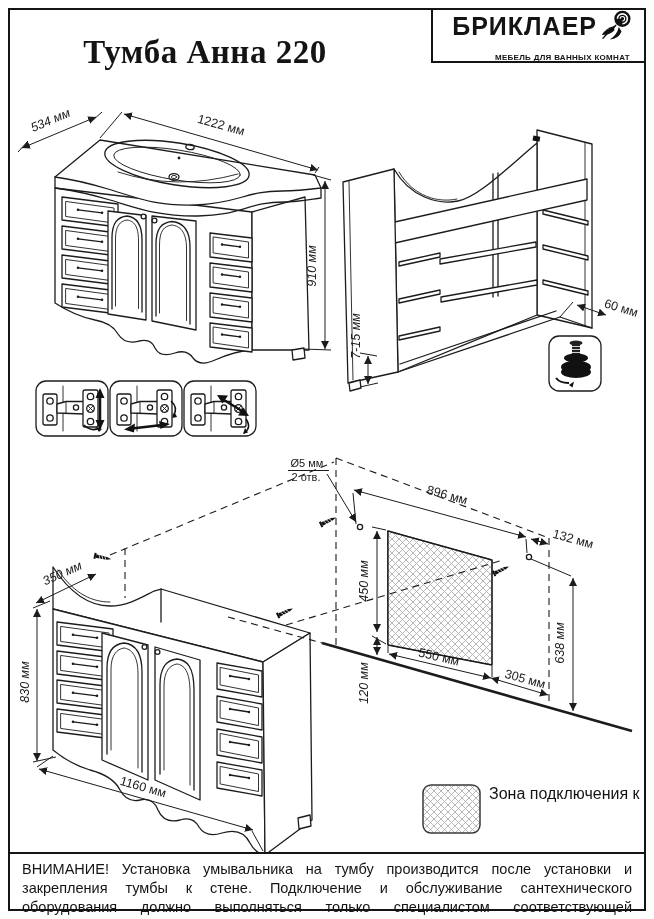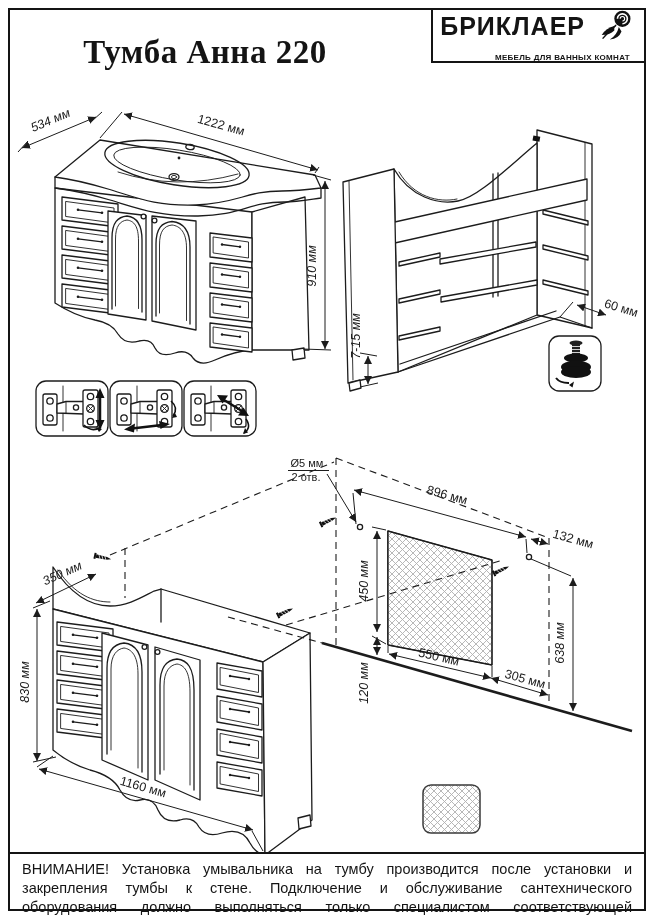--- a/index.html
+++ b/index.html
@@ -4,21 +4,21 @@
 <style>
   html,body{margin:0;padding:0;background:#e8e8e8;}
   .page{position:relative;width:654px;height:919px;background:#ffffff;overflow:hidden;
         font-family:"Liberation Sans",sans-serif;color:#141414;}
   .page-frame{position:absolute;left:8px;top:8px;right:8px;bottom:8px;border:2px solid #141414;pointer-events:none;}
   .title{position:absolute;left:40px;top:34px;width:330px;text-align:center;
          font-family:"Liberation Serif",serif;font-weight:bold;font-size:33px;letter-spacing:.5px;}
   .brand-box{position:absolute;left:431px;top:8px;width:215px;height:55px;border:2px solid #141414;
              box-sizing:border-box;background:#fff;display:flex;flex-direction:column;align-items:flex-end;
              justify-content:center;padding:2px 8px 3px 4px;}
-  .brand-row{display:flex;align-items:center;gap:13px;}
+  .brand-row{display:flex;align-items:center;gap:1px;}
   .brand-name{font-weight:bold;font-size:25px;letter-spacing:1px;line-height:1;}
   .brand-tagline{font-weight:bold;font-size:8px;letter-spacing:.3px;margin-top:9px;padding-right:6px;}
   .legend-text{position:absolute;left:489px;top:781px;font-size:16px;line-height:25px;}
   .warning-box{position:absolute;left:8px;top:852px;width:638px;height:59px;box-sizing:border-box;
                border:2px solid #141414;padding:6px 12px;background:#fff;}
   .warning-box p{margin:0;font-size:14.5px;line-height:1.32;text-align:justify;}
   svg.drawing{position:absolute;left:0;top:0;}
   svg text{font-family:"Liberation Sans",sans-serif;fill:#1a1a1a;}
   text.d{font-size:12.5px;}
   text.di{font-size:12.5px;font-style:italic;}
@@ -324,19 +324,20 @@
         <path d="M26,12 m-2.5,0 a2.5,2.5 0 1,1 2.5,2.5" stroke="#fff" stroke-width="1.2" fill="none"></path>
         <path d="M17,20 Q8,22 3,30 Q12,30 17,25 Z" fill="#111"></path>
         <path d="M22,21 Q20,30 12,35 Q22,34 25,26 Z" fill="#111"></path>
         <path d="M19,19 Q10,27 4,34" stroke="#111" stroke-width="1.6" fill="none"></path>
       </svg>
     </div>
     <div class="brand-tagline">МЕБЕЛЬ ДЛЯ ВАННЫХ КОМНАТ</div>
   </div>
 
   <div class="legend-text">
+    <div>Зона подключения к</div>
   </div>
 
   <div class="warning-box">
     <p>ВНИМАНИЕ! Установка умывальника на тумбу производится после установки и закрепления тумбы к стене. Подключение и обслуживание сантехнического оборудования должно выполняться только специалистом соответствующей квалификации.</p>
   </div>
 
 </div>
 
 </body></html>

